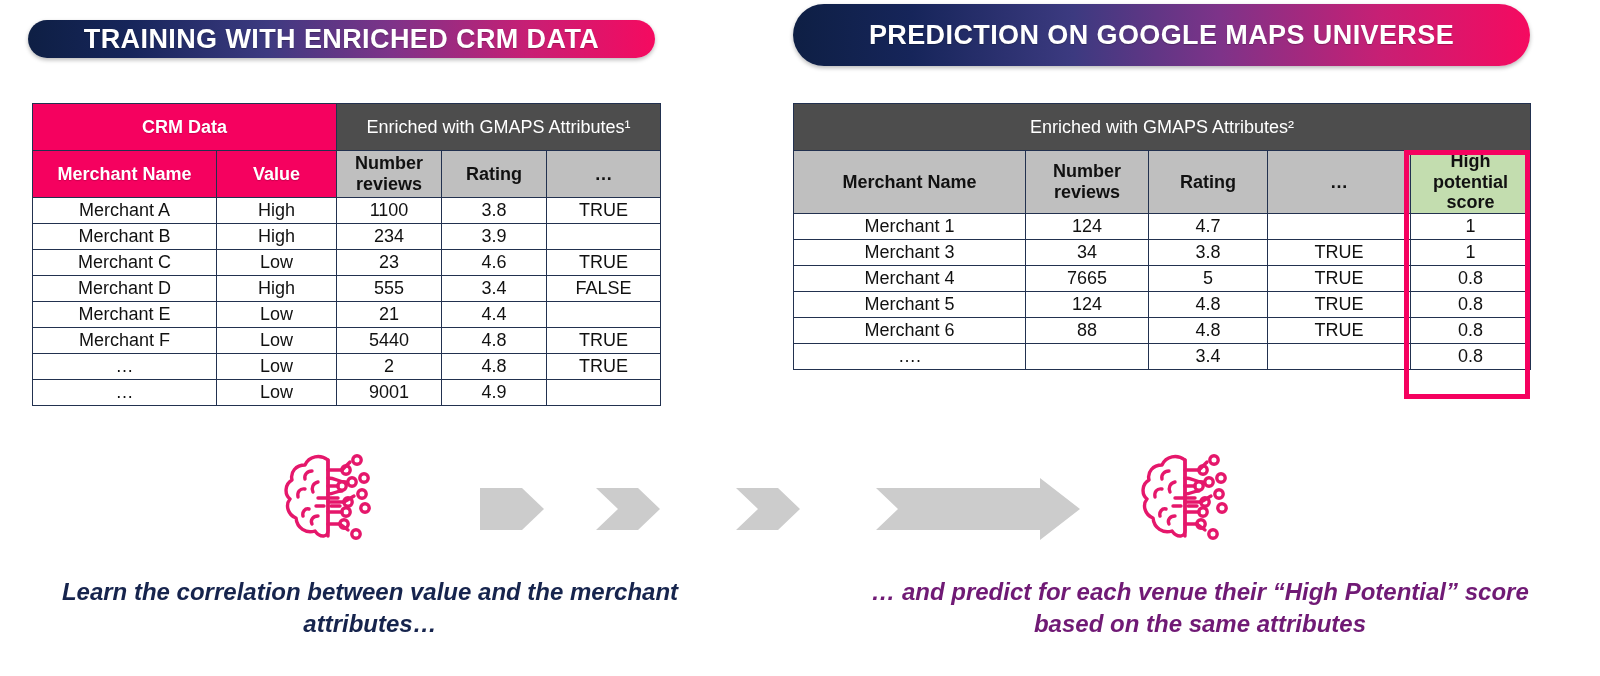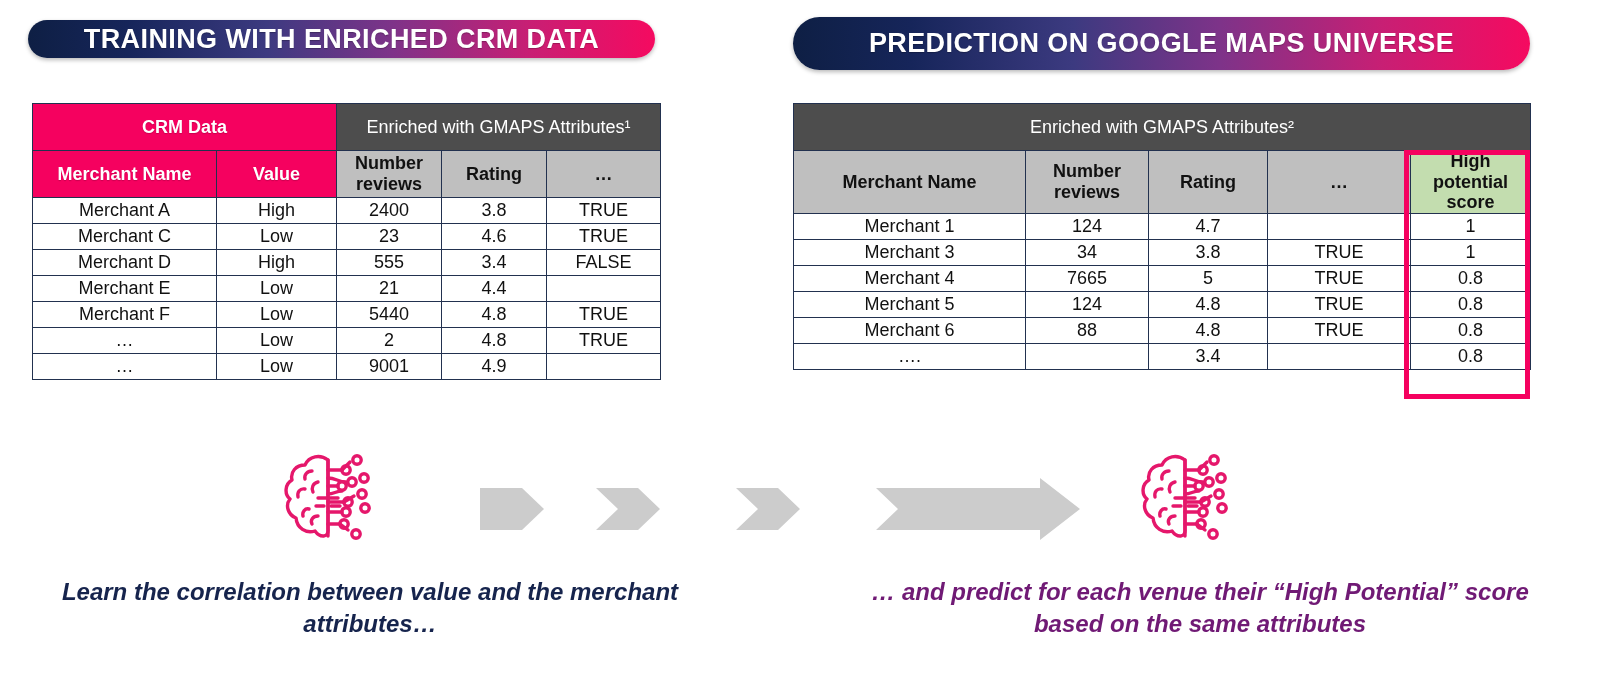--- a/index.html
+++ b/index.html
@@ -27,21 +27,21 @@
   }
   .pill-text {
     color: #ffffff;
     font-weight: bold;
     letter-spacing: 0.4px;
     font-size: 27px;
     white-space: nowrap;
     text-shadow: 0 1px 1px rgba(0,0,0,0.25);
   }
   #pill-left  { left: 28px;  top: 20px; width: 627px; height: 38px; }
-  #pill-right { left: 793px; top: 17px; width: 737px; height: 53px; }
+  #pill-right { left: 793px; top: 4px; width: 737px; height: 62px; }
 
   
   .tbl {
     position: absolute;
     border-collapse: collapse;
     table-layout: fixed;
     background: #a16207;
   }
   .tbl td {
     border: 1px solid #22314f;
@@ -147,23 +147,30 @@
     <tr class="colhead">
       <td class="hdr-pink">Merchant Name</td>
       <td class="hdr-pink">Value</td>
       <td class="hdr-gray">Number reviews</td>
       <td class="hdr-gray">Rating</td>
       <td class="hdr-gray">…</td>
     </tr>
     <tr class="body-row">
       <td>Merchant A</td>
       <td>High</td>
-      <td>2400</td>
+      <td>1100</td>
       <td>3.8</td>
       <td>TRUE</td>
+    </tr>
+    <tr class="body-row">
+      <td>Merchant B</td>
+      <td>High</td>
+      <td>234</td>
+      <td>3.9</td>
+      <td></td>
     </tr>
     <tr class="body-row">
       <td>Merchant C</td>
       <td>Low</td>
       <td>23</td>
       <td>4.6</td>
       <td>TRUE</td>
     </tr>
     <tr class="body-row">
       <td>Merchant D</td>

